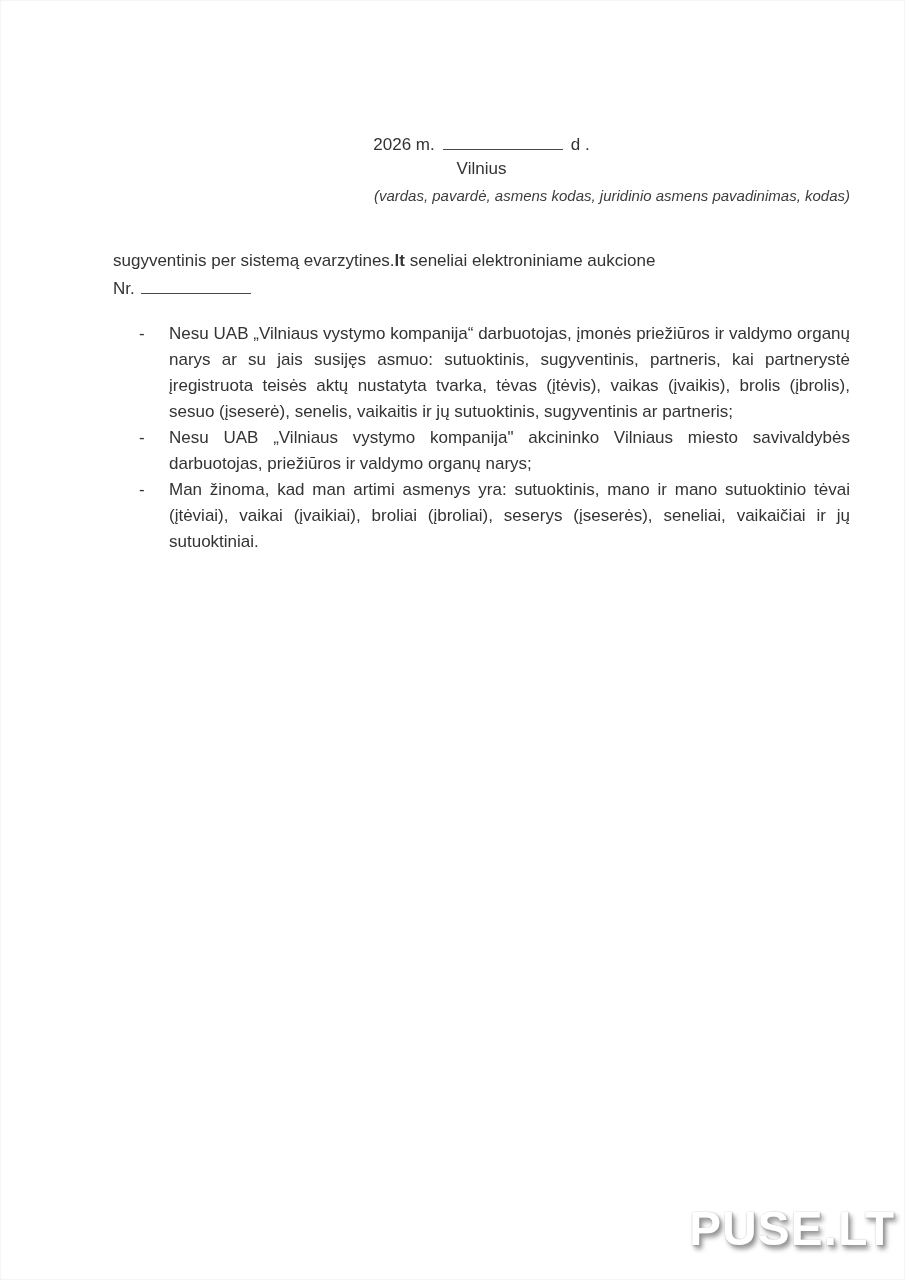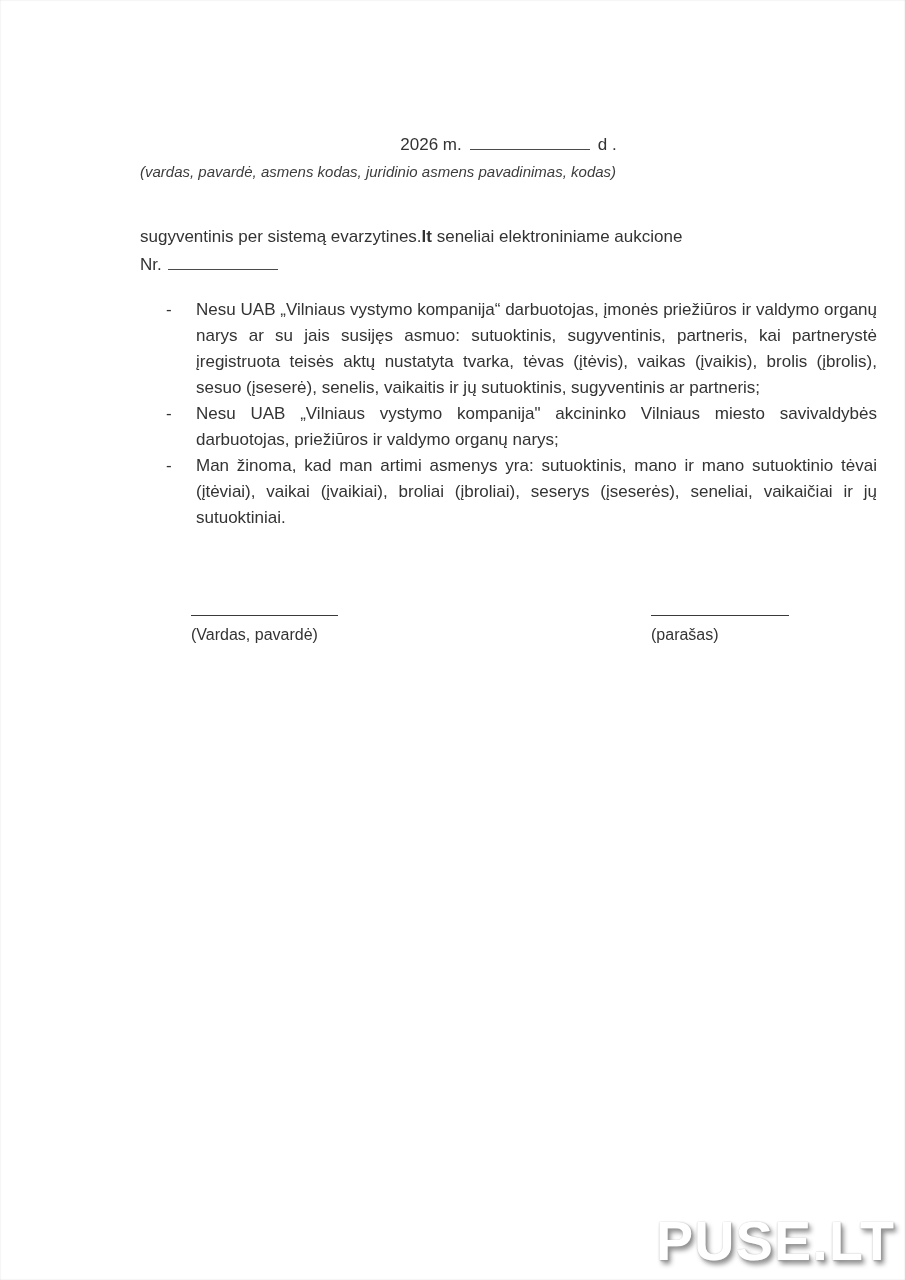--- a/index.html
+++ b/index.html
@@ -8,21 +8,21 @@
     width:905px;height:1280px;
     margin:0 auto;
     background:#ffffff;
     font-family:"Liberation Sans","DejaVu Sans",sans-serif;
     color:#333333;
     overflow:hidden;
     box-shadow:inset 0 0 2px #dcdcdc;
   }
   .content{
     position:absolute;
-    left:140px; top:0;
+    left:113px; top:0;
     width:737px;
     font-size:17px;
     line-height:22px;
   }
   .center{text-align:center;}
   .fill-line{
     display:inline-block;
     border-bottom:1px solid #4a4a4a;
     height:15px;
     vertical-align:baseline;
@@ -35,21 +35,21 @@
     margin-left:84px;
     white-space:nowrap;
   }
   .declarant-row .fill-line{width:522px;margin-left:6px;}
   .declarant-comma{margin-left:6px;}
   .hint-row{
     margin-top:5px;
     font-style:italic;
     font-size:15px;
     color:#3c3c3c;
-    text-align:left;
+    text-align:right;
   }
   .intro-par{
     margin-top:40px;
     line-height:28px;
   }
   .intro-par .bold{font-weight:bold;}
   .nr-row .fill-line{width:110px;margin-left:6px;}
   .confirm-row{margin-top:15px;}
   .confirm-spaced{letter-spacing:4px;}
   .bullets{
@@ -84,44 +84,45 @@
   .sig-col.left .sig-line{width:147px;}
   .sig-col.right .sig-line{width:138px;}
   .sig-hint{
     display:block;
     margin-top:8px;
     font-size:16px;
   }
   .watermark{
     position:absolute;
     right:10px;
-    bottom:10px;
+    bottom:22px;
     text-align:right;
     font-weight:bold;
-    font-size:56px;
+    font-size:48px;
     line-height:58px;
     color:#ffffff;
     letter-spacing:1px;
     text-shadow:
       0 0 1px #c2c2c2,
       3px 4px 5px #8f8f8f,
       1px 1px 2px #9a9a9a;
     user-select:none;
   }
 </style>
 </head>
 <body>
 
 <div class="page">
   <div class="content">
 
     <div class="date-row center">
       <span>2026 m.</span><span class="fill-line"></span><span>d .</span>
     </div>
 
+    <div class="city-row center">Vilnius</div>
 
 
     <div class="hint-row">(vardas, pavardė, asmens kodas, juridinio asmens pavadinimas, kodas)</div>
 
     <div class="intro-par">
       <span>sugyventinis  per sistemą evarzytines.</span><span class="bold">lt</span><span> seneliai elektroniniame aukcione</span>
       <br>
       <span class="nr-row"><span>Nr.</span><span class="fill-line"></span></span>
     </div>
 
@@ -134,29 +135,19 @@
       <li>
         <span class="marker">-</span>
         <span>Nesu UAB „Vilniaus vystymo kompanija" akcininko Vilniaus miesto savivaldybės darbuotojas, priežiūros ir valdymo organų narys;</span>
       </li>
       <li>
         <span class="marker">-</span>
         <span>Man žinoma, kad man artimi asmenys yra: sutuoktinis, mano ir mano sutuoktinio tėvai (įtėviai), vaikai (įvaikiai), broliai (įbroliai), seserys (įseserės), seneliai, vaikaičiai ir jų sutuoktiniai.</span>
       </li>
     </ul>
 
-    <div class="sig-block">
-      <div class="sig-col left">
-        <span class="sig-line"></span>
-        <span class="sig-hint">(Vardas, pavardė)</span>
-      </div>
-      <div class="sig-col right">
-        <span class="sig-line"></span>
-        <span class="sig-hint">(parašas)</span>
-      </div>
-    </div>
 
   </div>
 
   <div class="watermark">
     <div>PUSE.LT</div>
   </div>
 </div>
 
 </body></html>

